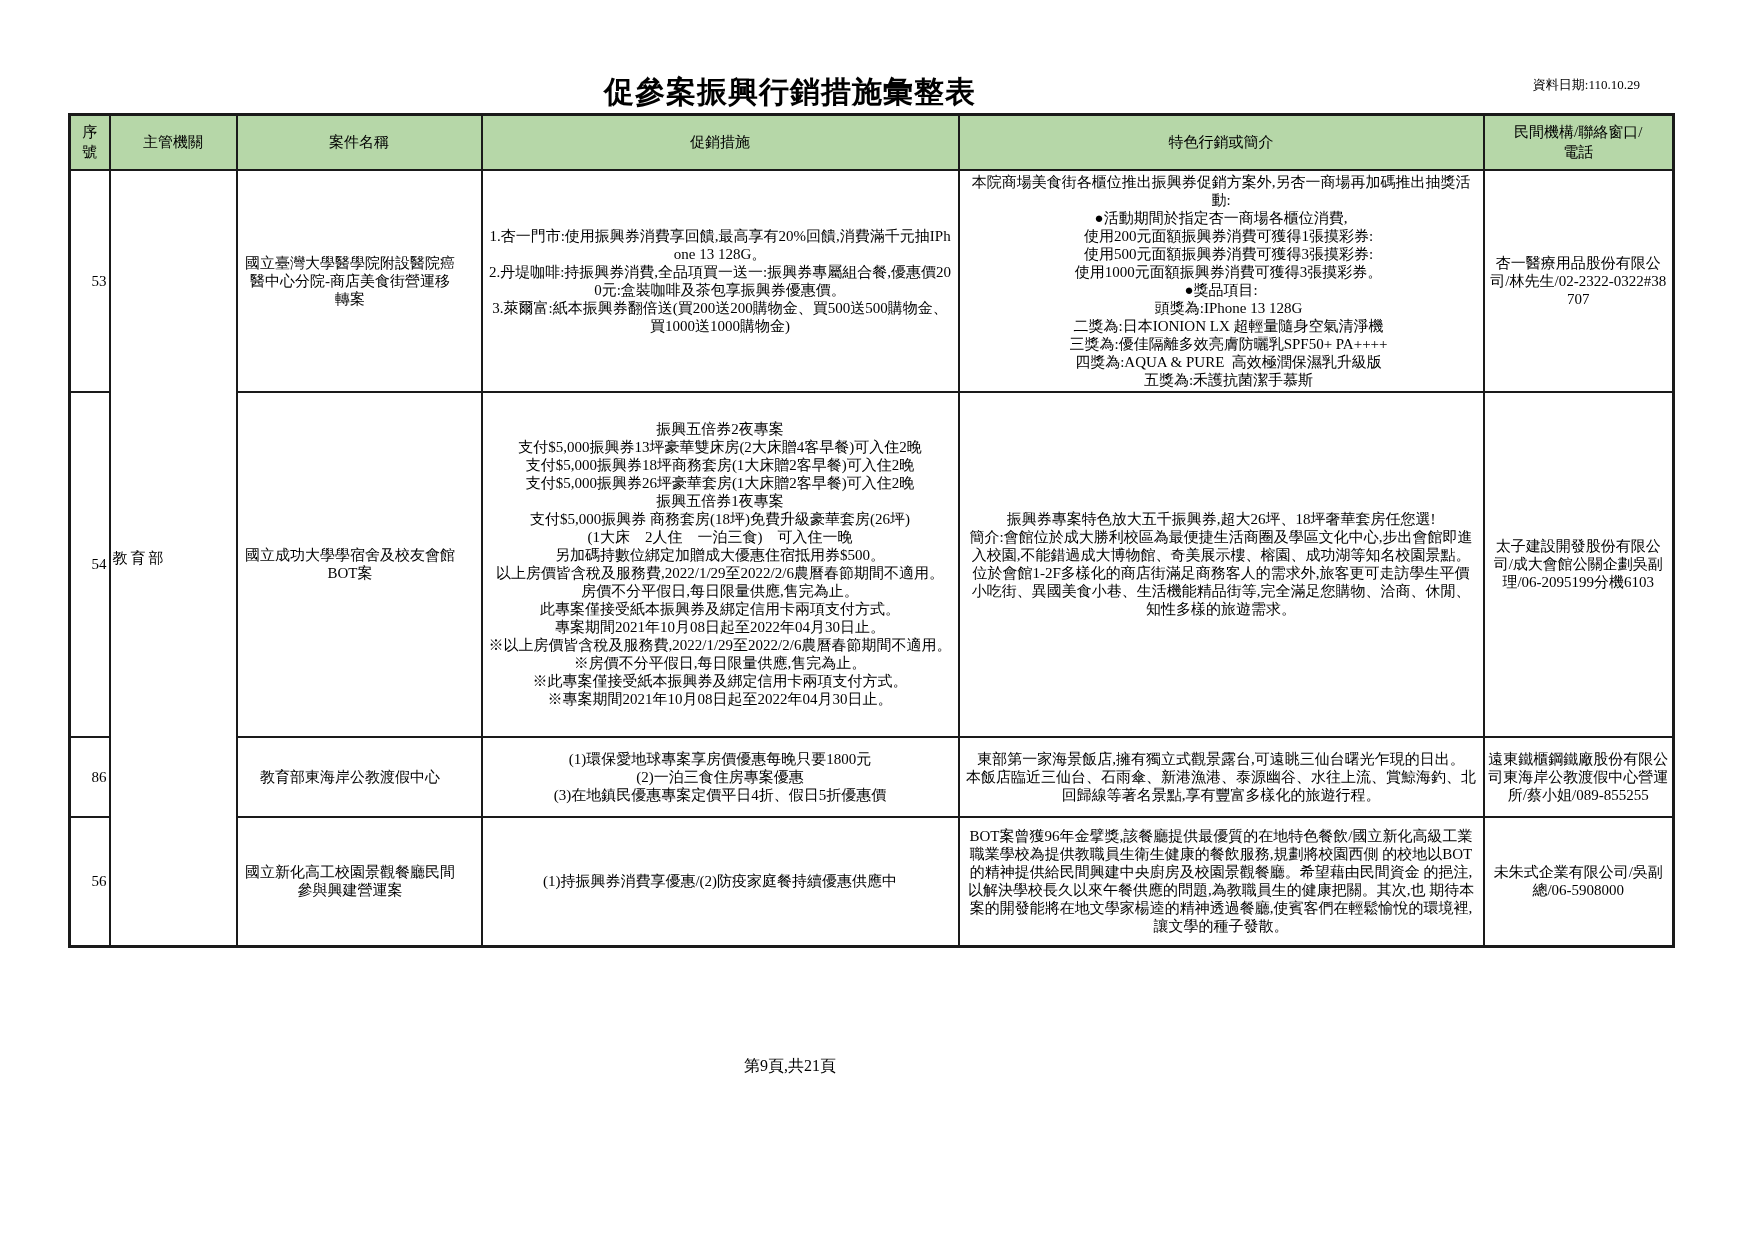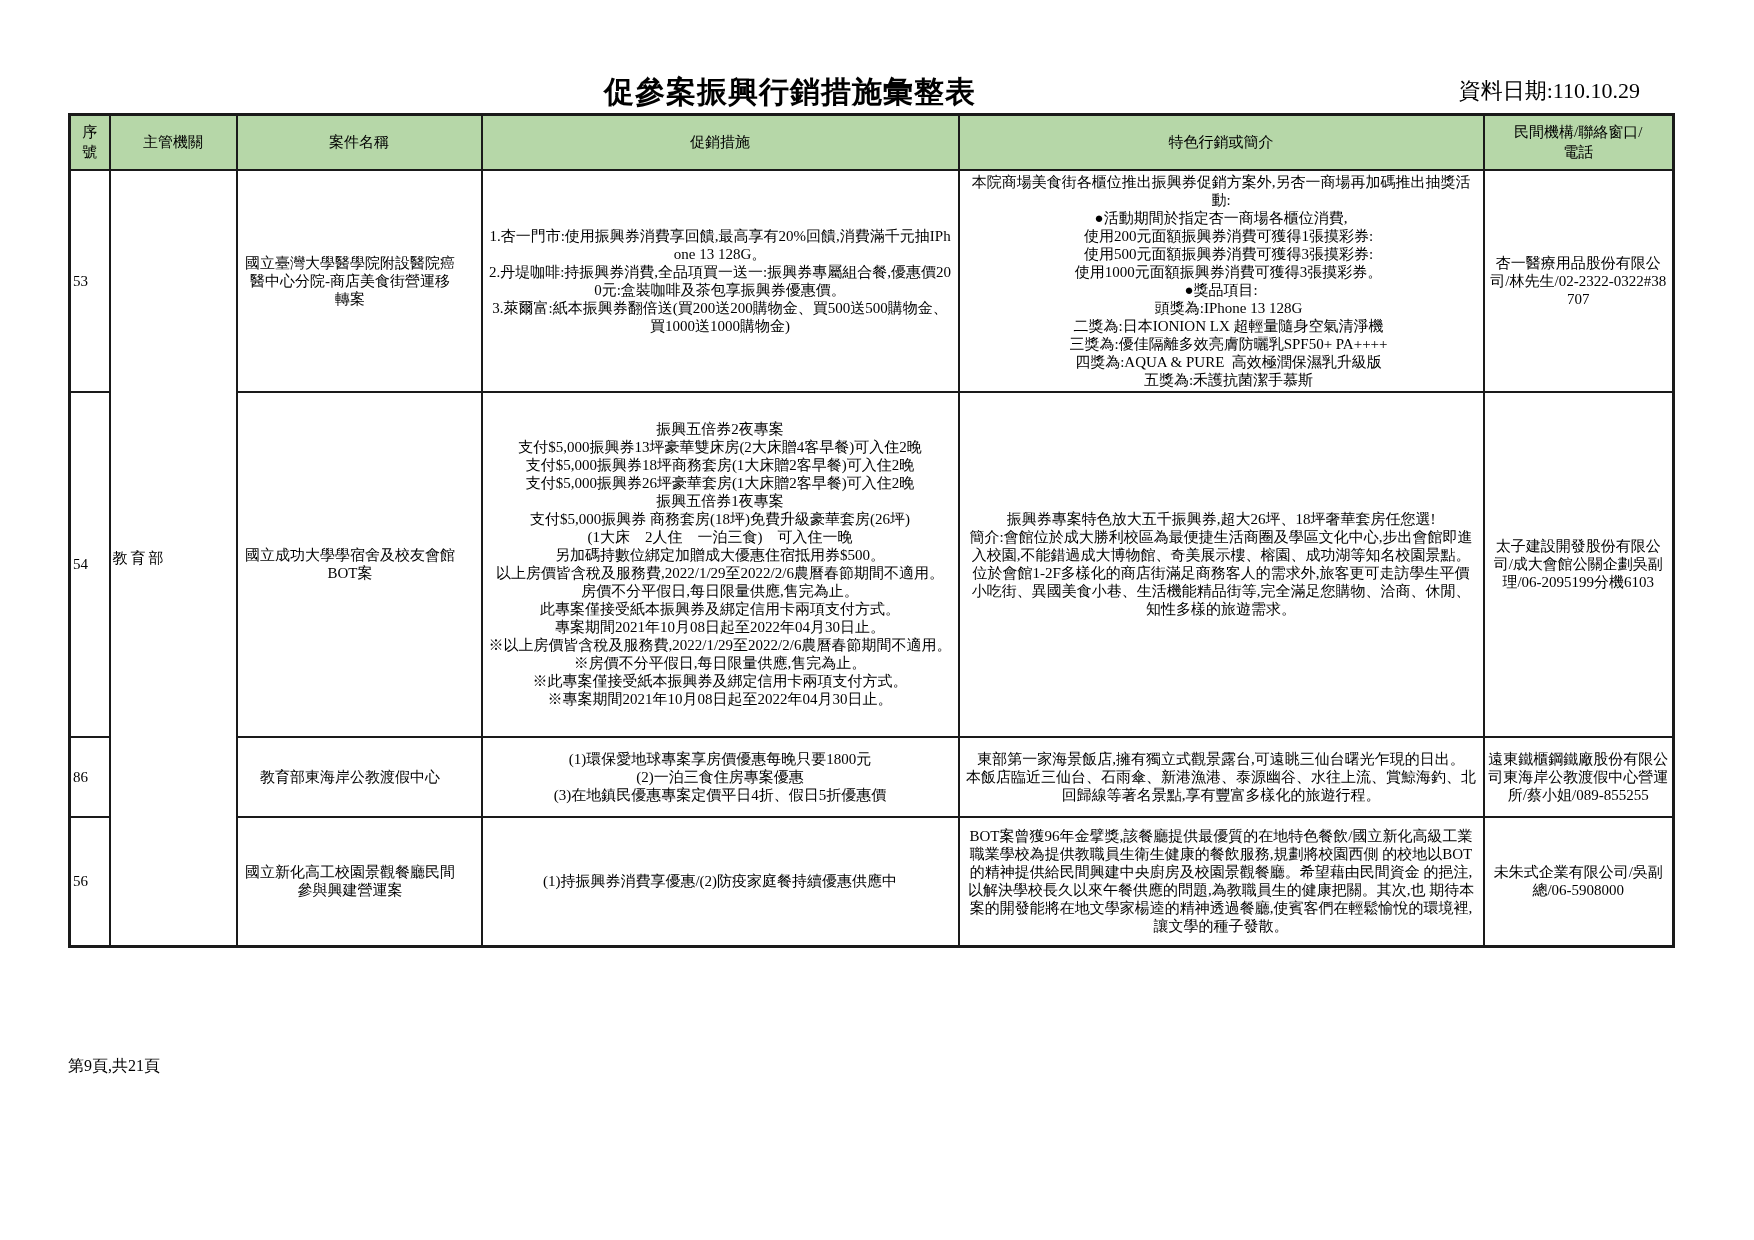--- a/index.html
+++ b/index.html
@@ -1,37 +1,37 @@
 <!DOCTYPE html>
 <html><head>
 <meta charset="utf-8">
 <style>
   html,body{margin:0;padding:0;}
   body{width:1754px;height:1240px;background:#ffffff;
        font-family:"Liberation Serif","DejaVu Serif",serif;color:#000;}
   .page{position:relative;width:1754px;height:1092px;background:#fff;overflow:hidden;border-radius:31px;}
   .doc-title{position:absolute;left:68px;top:72px;width:1444px;text-align:center;
              font-size:30px;font-weight:bold;letter-spacing:1px;}
-  .doc-date{position:absolute;top:76px;right:114px;font-size:22px;}
+  .doc-date{position:absolute;top:76px;right:114px;font-size:13px;}
   table.summary{position:absolute;left:68px;top:113px;width:1604px;
                 border-collapse:collapse;table-layout:fixed;
                 border:3px solid #1a1a1a;}
   th,td{border:2px solid #1a1a1a;white-space:pre-wrap;word-break:break-all;
         font-size:15px;line-height:18px;vertical-align:middle;padding:2px 6px;text-align:center;}
   thead tr{height:55px;}
   th{background:#b6d7a8;font-weight:normal;text-align:center;padding:2px;line-height:20px;}
   tr.r53{height:217px;}
   tr.r54{height:345px;}
   tr.r55{height:80px;}
   tr.r56{height:130px;}
-  td.c-no{text-align:left;padding:2px;}
+  td.c-no{text-align:right;padding:2px;}
   td.c-agency{text-align:left;letter-spacing:3px;padding:2px;}
   td.c-case{padding-right:24px;}
   td.c-contact{padding:2px 3px;margin-top:16px;}
-  .footer{position:absolute;left:68px;top:1056px;width:1444px;font-size:16px;}
+  .footer{position:absolute;left:68px;top:1056px;width:1444px;text-align:center;font-size:16px;}
 </style>
 </head>
 <body>
 
 <div class="page">
 
   <div class="doc-title">促參案振興行銷措施彙整表</div>
   <div class="doc-date">資料日期:110.10.29</div>
 
   <table class="summary">

